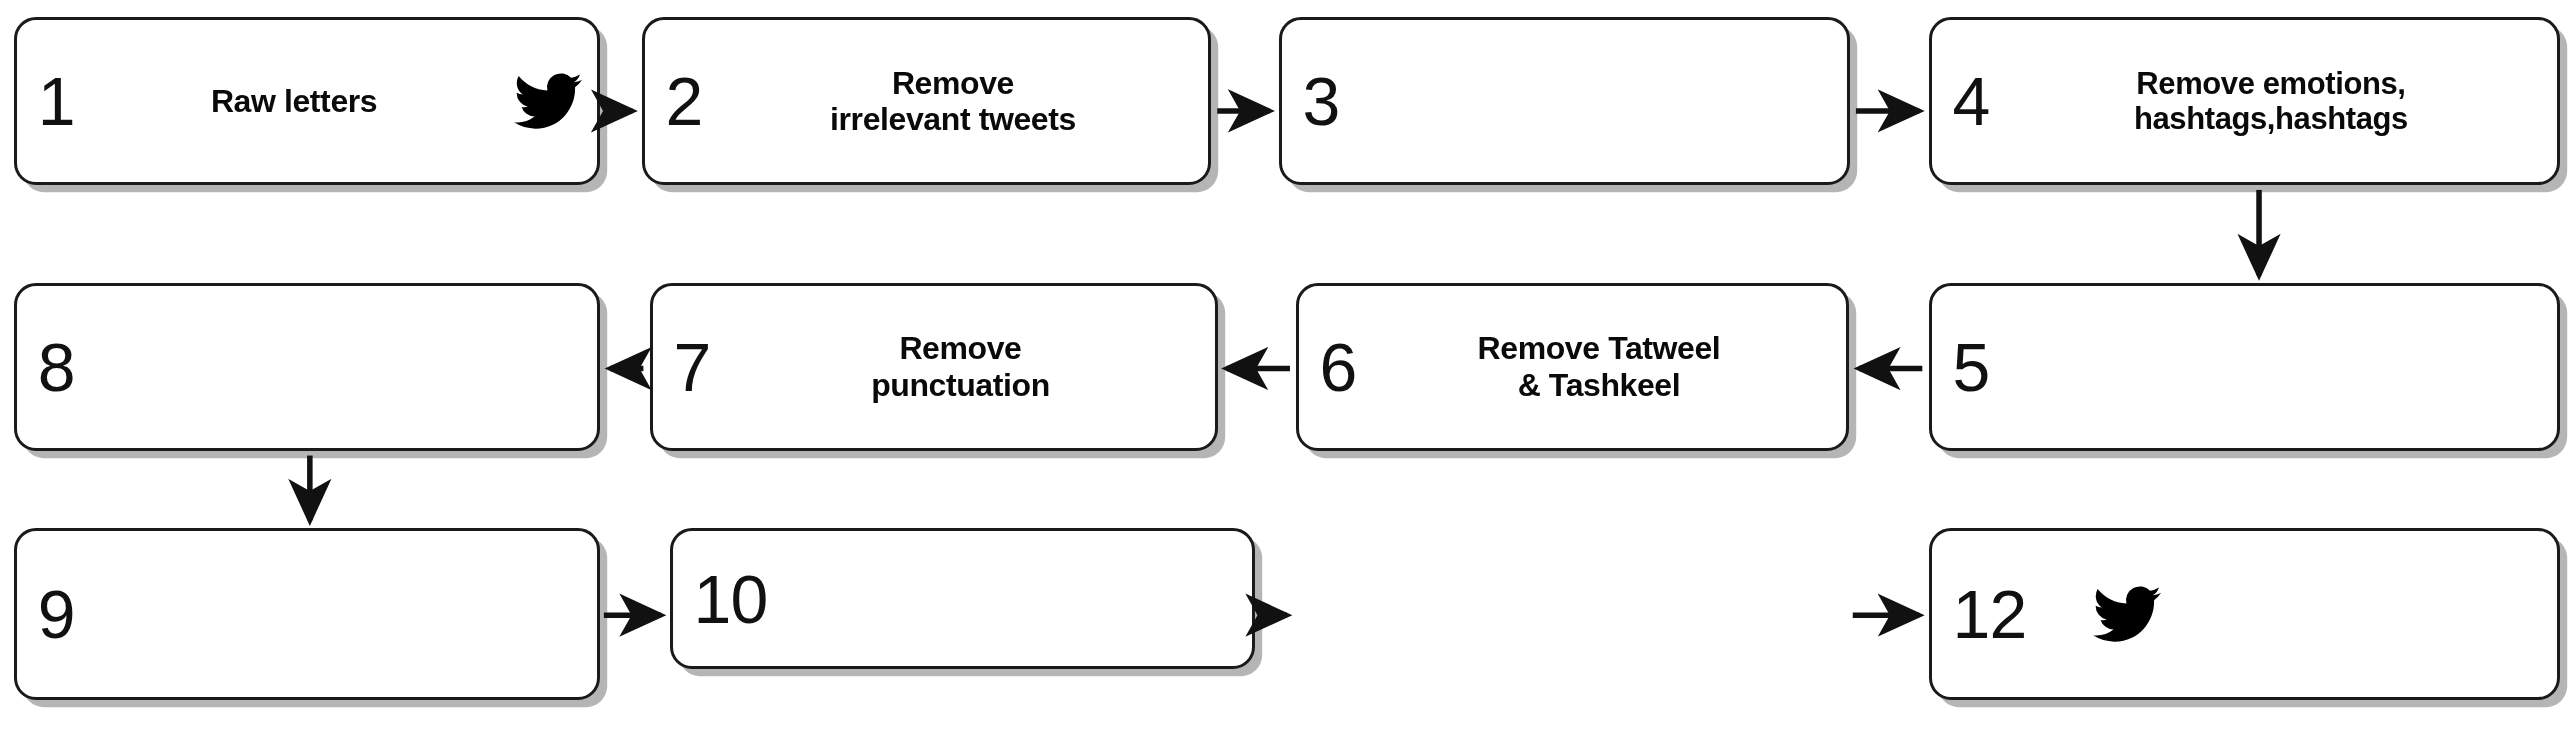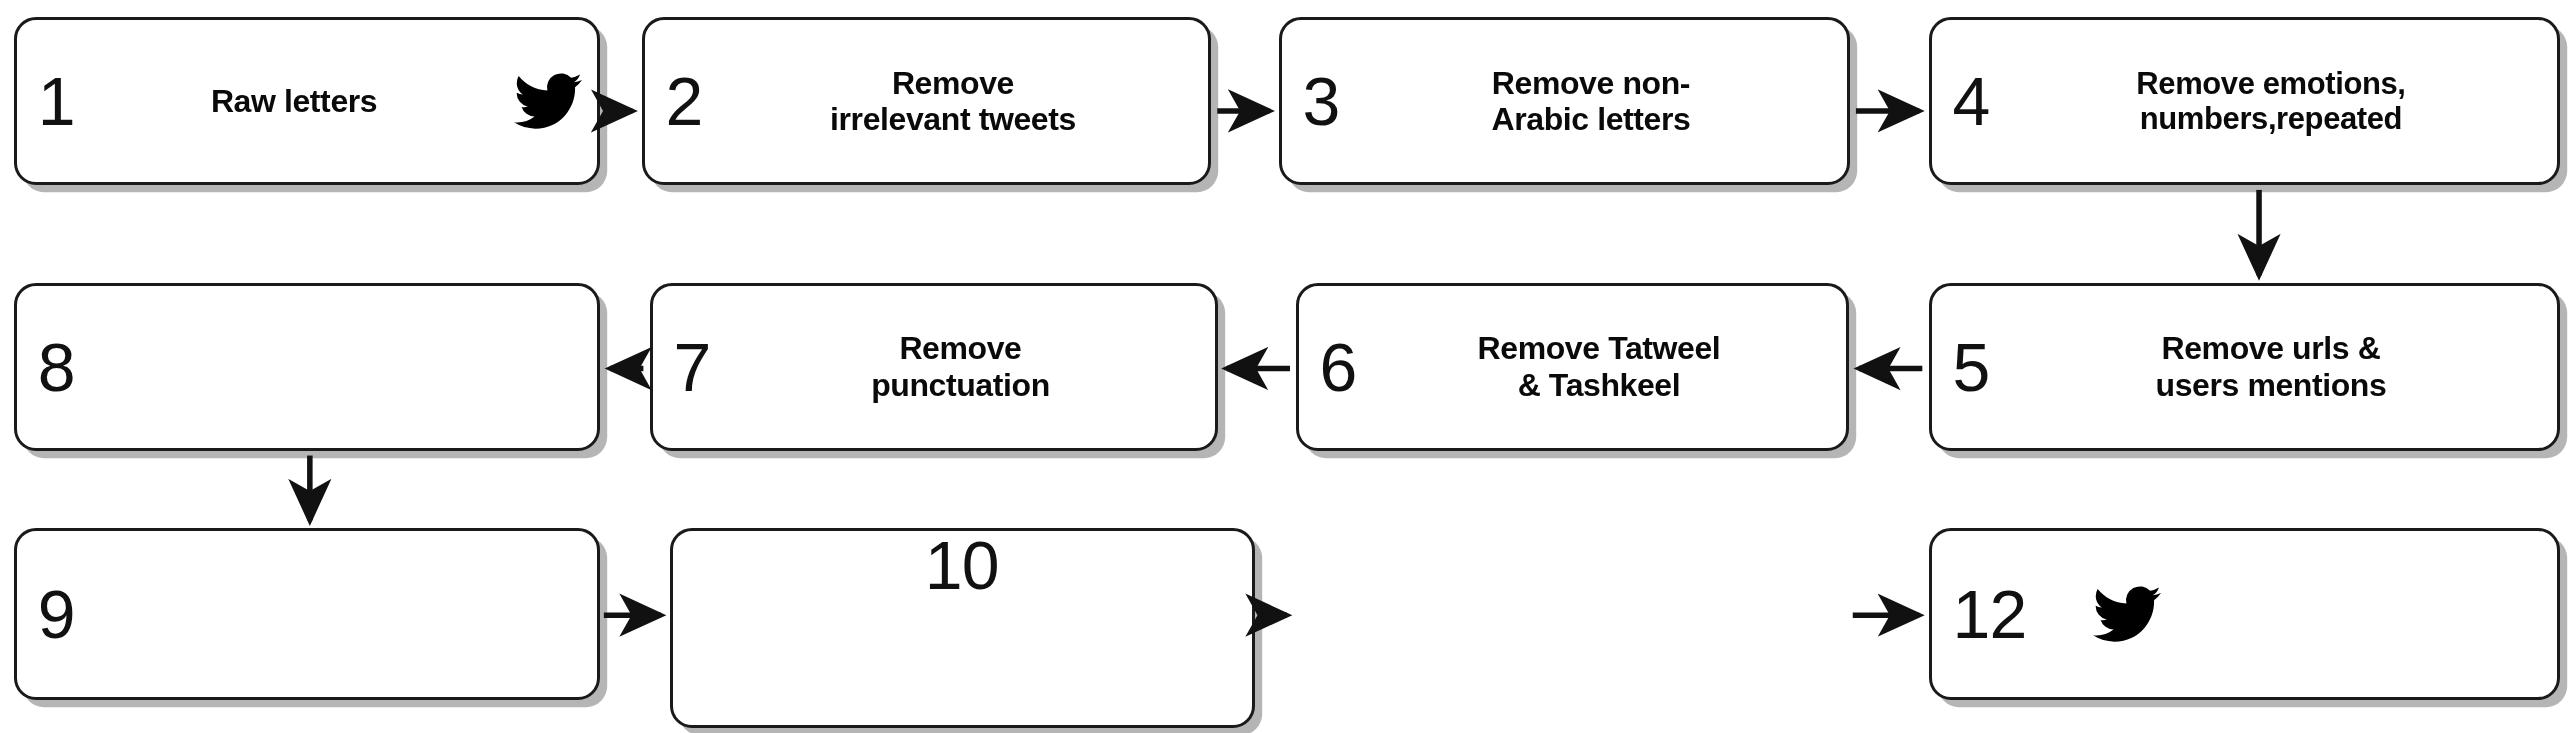--- a/index.html
+++ b/index.html
@@ -90,57 +90,53 @@
   </div>
 
   <div class="node" style="left:642px; top:17.4px; width:569px; height:168px;">
     <span class="node-num">2</span>
     <span class="node-label">Remove
 irrelevant tweets</span>
   </div>
 
   <div class="node" style="left:1279px; top:17.4px; width:571px; height:168px;">
     <span class="node-num">3</span>
-    <span class="node-label">Remove non-
-Arabic letters</span>
   </div>
 
   <div class="node" style="left:1929px; top:17.4px; width:631px; height:168px;">
     <span class="node-num">4</span>
     <span class="node-label tight">Remove emotions,
-numbers,repeated</span>
+hashtags,hashtags</span>
   </div>
 
   <div class="node" style="left:14.2px; top:283px; width:586px; height:168px;">
     <span class="node-num">8</span>
   </div>
 
   <div class="node" style="left:650px; top:283px; width:568px; height:168px;">
     <span class="node-num">7</span>
     <span class="node-label">Remove
 punctuation</span>
   </div>
 
   <div class="node" style="left:1296px; top:283px; width:553px; height:168px;">
     <span class="node-num">6</span>
     <span class="node-label">Remove Tatweel
 &amp; Tashkeel</span>
   </div>
 
   <div class="node" style="left:1929px; top:283px; width:631px; height:168px;">
     <span class="node-num">5</span>
-    <span class="node-label">Remove urls &amp;
-users mentions</span>
   </div>
 
   <div class="node" style="left:14.2px; top:528px; width:586px; height:172px;">
     <span class="node-num">9</span>
   </div>
 
-  <div class="node" style="left:670px; top:528px; width:585px; height:200px;flex-direction:column;">
+  <div class="node" style="left:670px; top:528px; width:585px; height:141px;">
     <span class="node-num">10</span>
   </div>
 
 
   <div class="node" style="left:1929px; top:528px; width:631px; height:172px;gap:48px;">
     <span class="node-num">12</span>
     <span class="bird">
       <svg viewBox="0 0 24 24" aria-hidden="true">
         <path fill="#000000" d="M23.953 4.57a10 10 0 0 1-2.825.775 4.958 4.958 0 0 0 2.163-2.723 9.99 9.99 0 0 1-3.127 1.195 4.92 4.92 0 0 0-8.384 4.482C7.69 8.095 4.067 6.13 1.64 3.162a4.822 4.822 0 0 0-.666 2.475c0 1.71.87 3.213 2.188 4.096a4.904 4.904 0 0 1-2.228-.616v.06a4.923 4.923 0 0 0 3.946 4.827 4.996 4.996 0 0 1-2.212.085 4.936 4.936 0 0 0 4.604 3.417 9.867 9.867 0 0 1-6.102 2.105c-.39 0-.779-.023-1.17-.067a13.995 13.995 0 0 0 7.557 2.209c9.054 0 13.999-7.496 13.999-13.986 0-.21 0-.42-.015-.63a9.936 9.936 0 0 0 2.46-2.548l-.047-.02z"></path>
       </svg>

